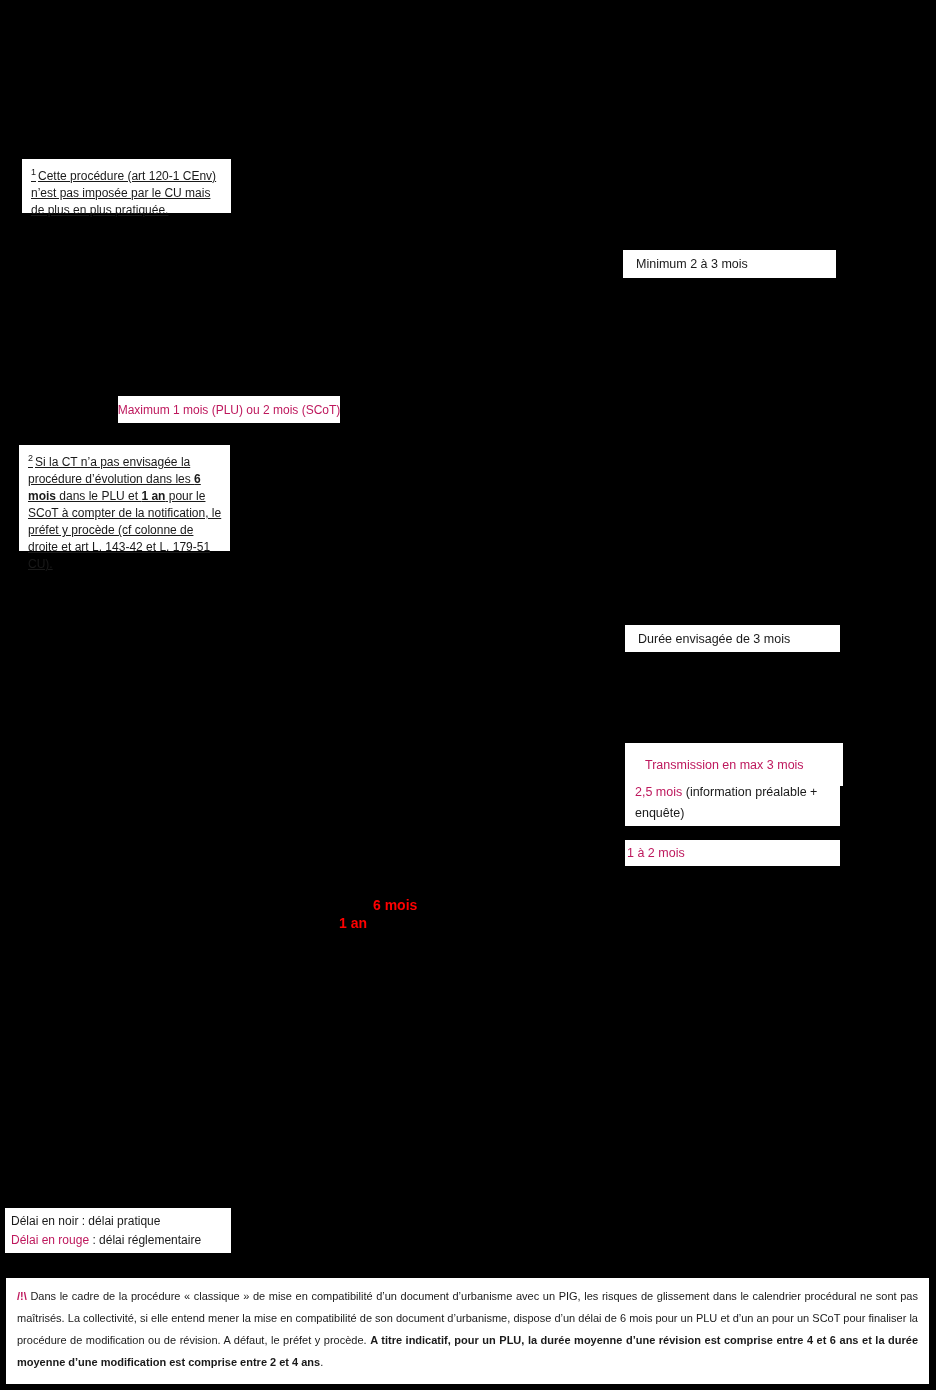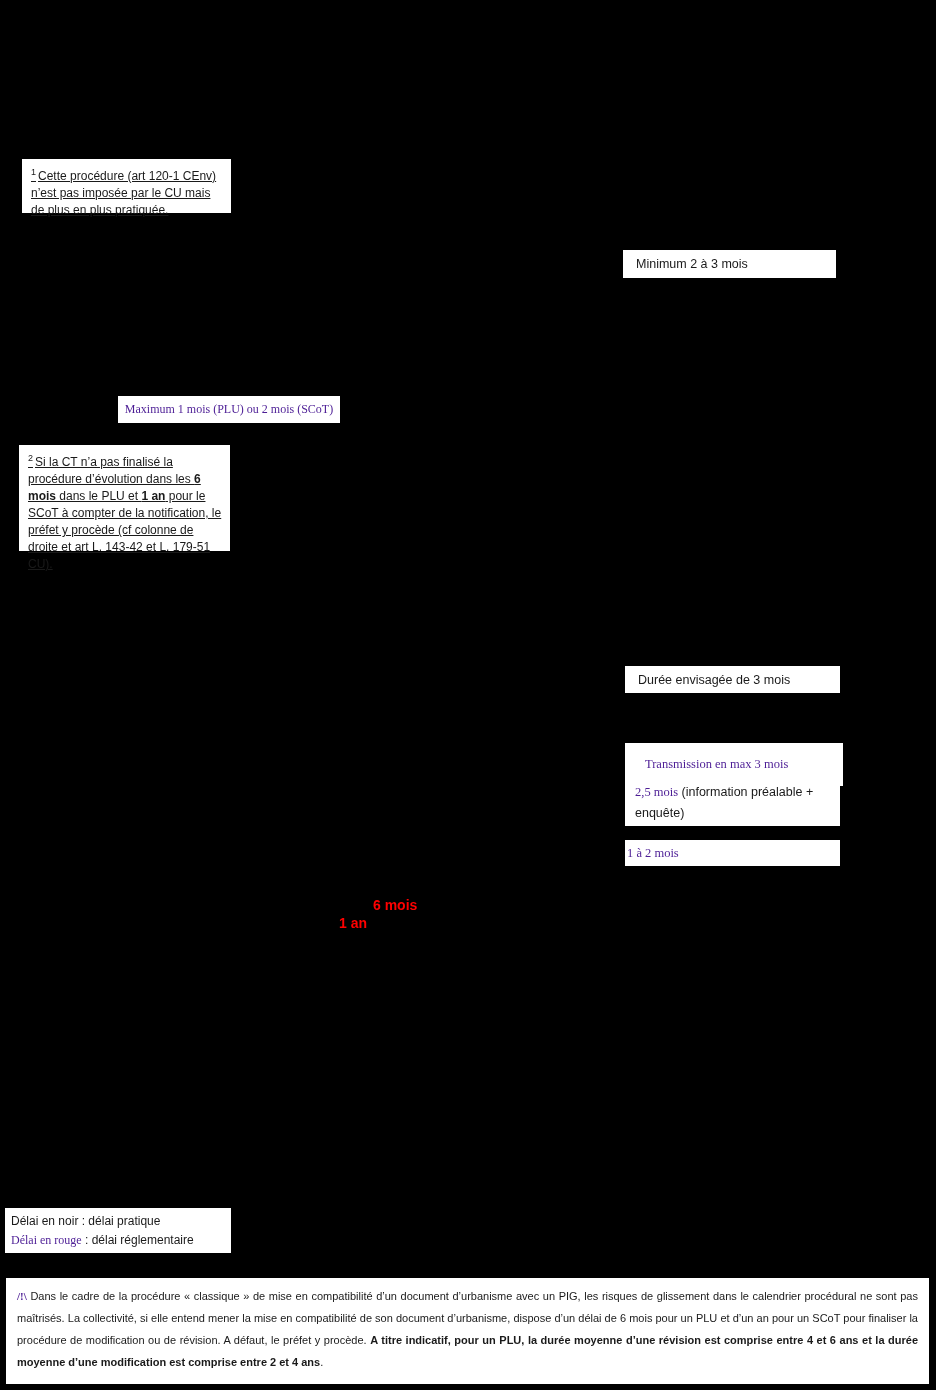--- a/index.html
+++ b/index.html
@@ -25,34 +25,34 @@
     text-decoration: underline;
   }
   .note sup { font-size: 9px; margin-right: 2px; }
   .delay {
     font-size: 12.5px;
     display: flex;
     align-items: center;
     white-space: nowrap;
     overflow: hidden;
   }
-  .red  { color: #4c1d95; font-family: Liberation Serif, serif; }
+  .red  { color: #be185d; }
   .bold { font-weight: bold; }
   .free-label {
     position: absolute;
     color: #ff0000;
     font-weight: bold;
     font-size: 14px;
     white-space: nowrap;
   }
   #note1-box   { left: 20px;  top: 157px;  width: 213px; height: 58px; }
   #minimum-box { left: 595px; top: 250px;  width: 213px; height: 28px; padding-left: 13px; margin-left: 28px; }
   #maximum-box { left: 118px; top: 396px;  width: 222px; height: 27px; justify-content: center; font-size: 12px; }
   #note2-box   { left: 17px;  top: 443px;  width: 215px; height: 110px; }
-  #duree-box   { left: 625px; top: 625px;  width: 215px; height: 27px; padding-left: 13px; margin-top: 41px; }
+  #duree-box   { left: 625px; top: 625px;  width: 215px; height: 27px; padding-left: 13px; }
   #transmission-box { left: 625px; top: 743px; width: 218px; height: 43px; padding-left: 20px; }
   #mois25-box  { left: 625px; top: 780px;  width: 215px; height: 46px;
                  font-size: 12.5px; line-height: 21px; padding: 2px 8px 0 10px;
                  white-space: normal; display: block; }
   #un-a-deux-box { left: 625px; top: 840px; width: 215px; height: 26px; padding-left: 2px; }
   #six-mois-label { left: 373px; top: 897px; }
   #un-an-label    { left: 339px; top: 915px; }
   #legend-box {
     left: 3px; top: 1206px; width: 230px; height: 49px;
     font-size: 12px; line-height: 19px; padding: 4px 5px 0 6px;
@@ -76,21 +76,21 @@
 
   <div class="box delay" id="minimum-box">
     <span>Minimum 2 à 3 mois</span>
   </div>
 
   <div class="box delay" id="maximum-box">
     <span class="red">Maximum 1 mois (PLU) ou 2 mois (SCoT)</span>
   </div>
 
   <div class="box bordered note" id="note2-box">
-    <sup>2</sup><span>Si la CT n’a pas finalisé la procédure d’évolution dans les </span><span class="bold">6 mois</span><span> dans le PLU et </span><span class="bold">1 an</span><span> pour le SCoT à compter de la notification, le préfet y procède (cf colonne de droite et art L. 143-42 et L. 179-51 CU).</span>
+    <sup>2</sup><span>Si la CT n’a pas envisagée la procédure d’évolution dans les </span><span class="bold">6 mois</span><span> dans le PLU et </span><span class="bold">1 an</span><span> pour le SCoT à compter de la notification, le préfet y procède (cf colonne de droite et art L. 143-42 et L. 179-51 CU).</span>
   </div>
 
   <div class="box delay" id="duree-box">
     <span>Durée envisagée de 3 mois</span>
   </div>
 
   <div class="box delay" id="transmission-box">
     <span class="red">Transmission en max 3 mois</span>
   </div>
 

